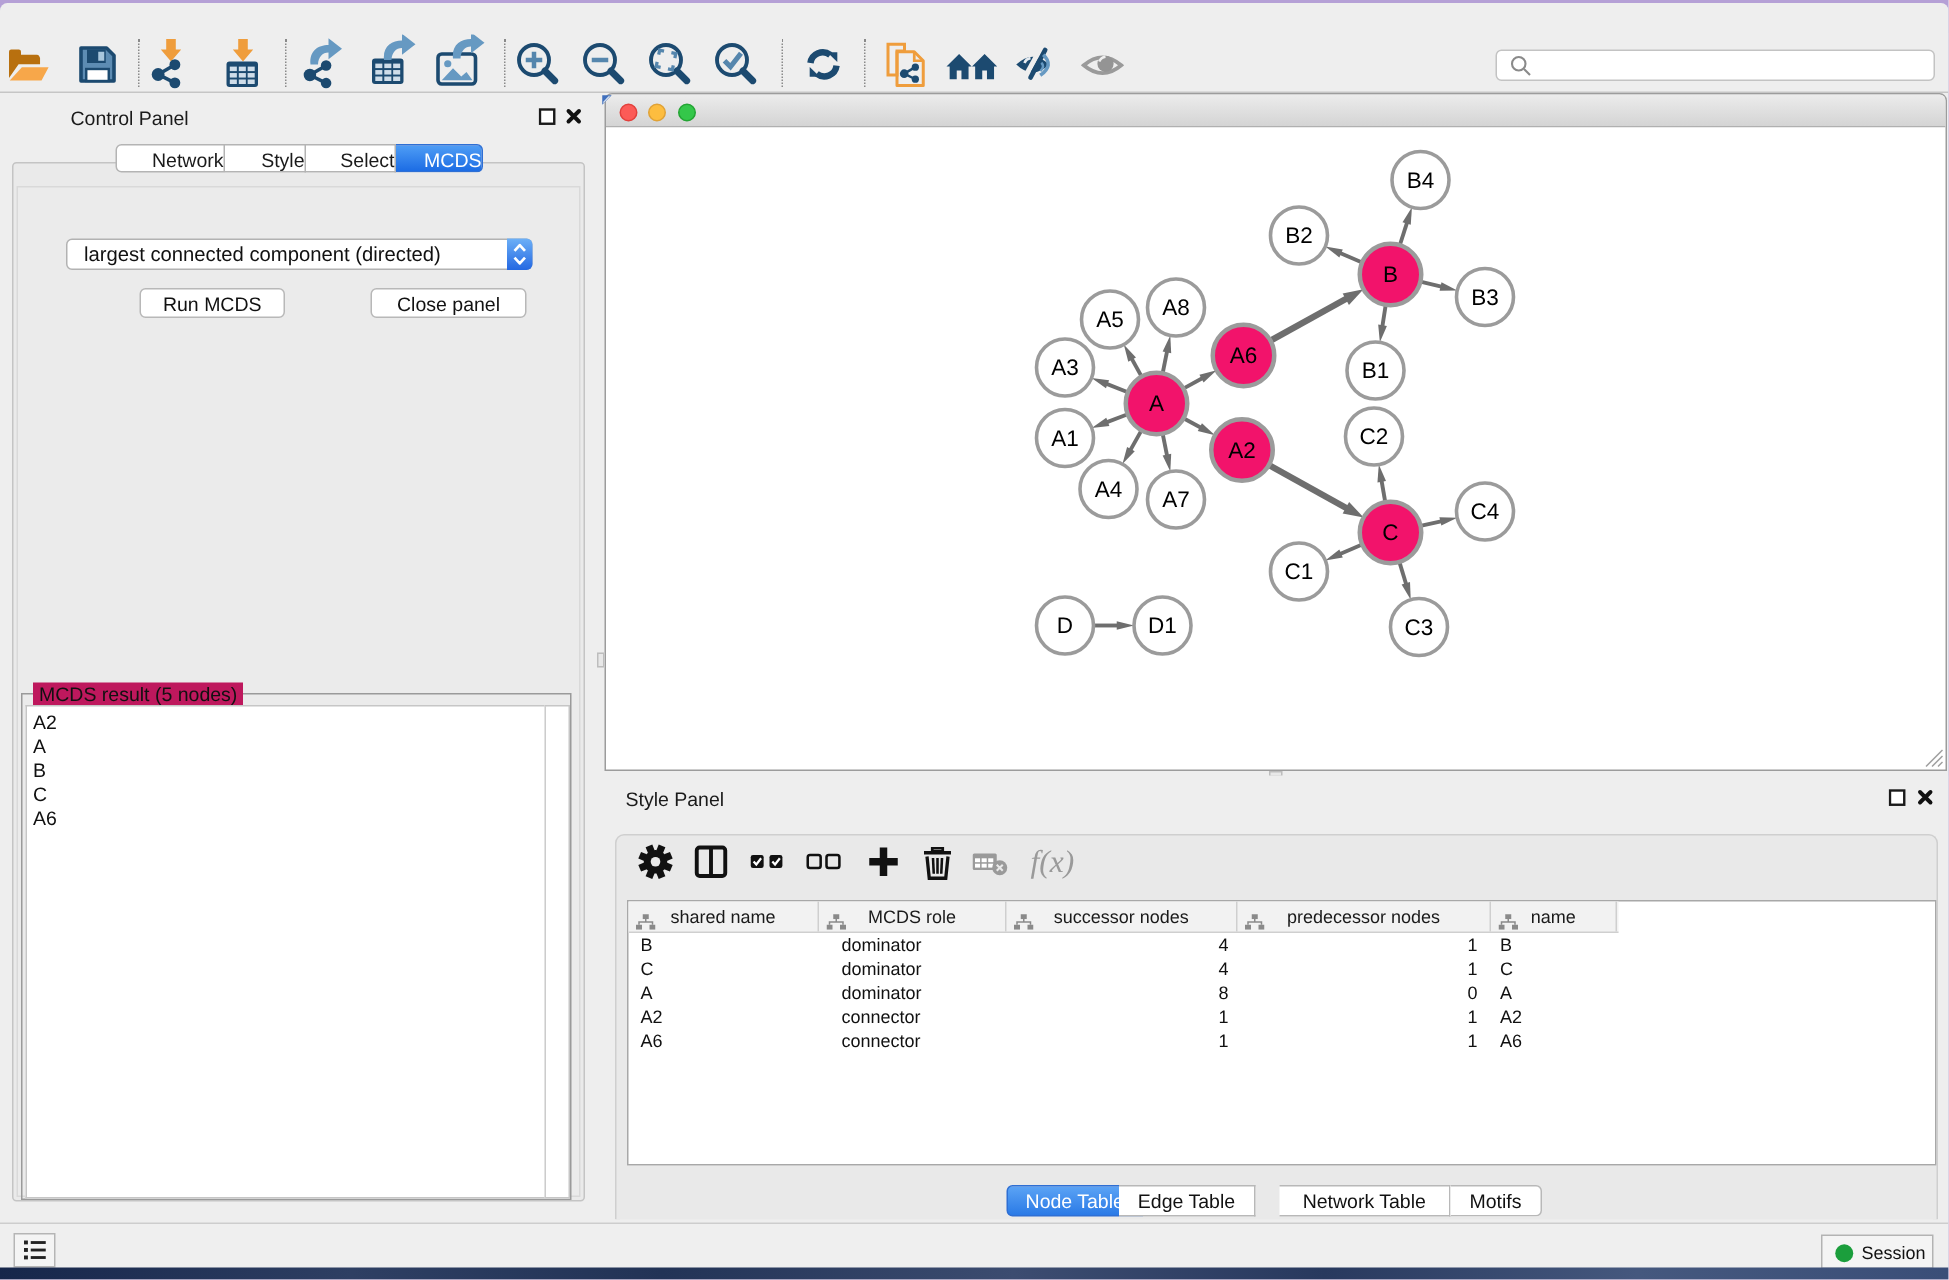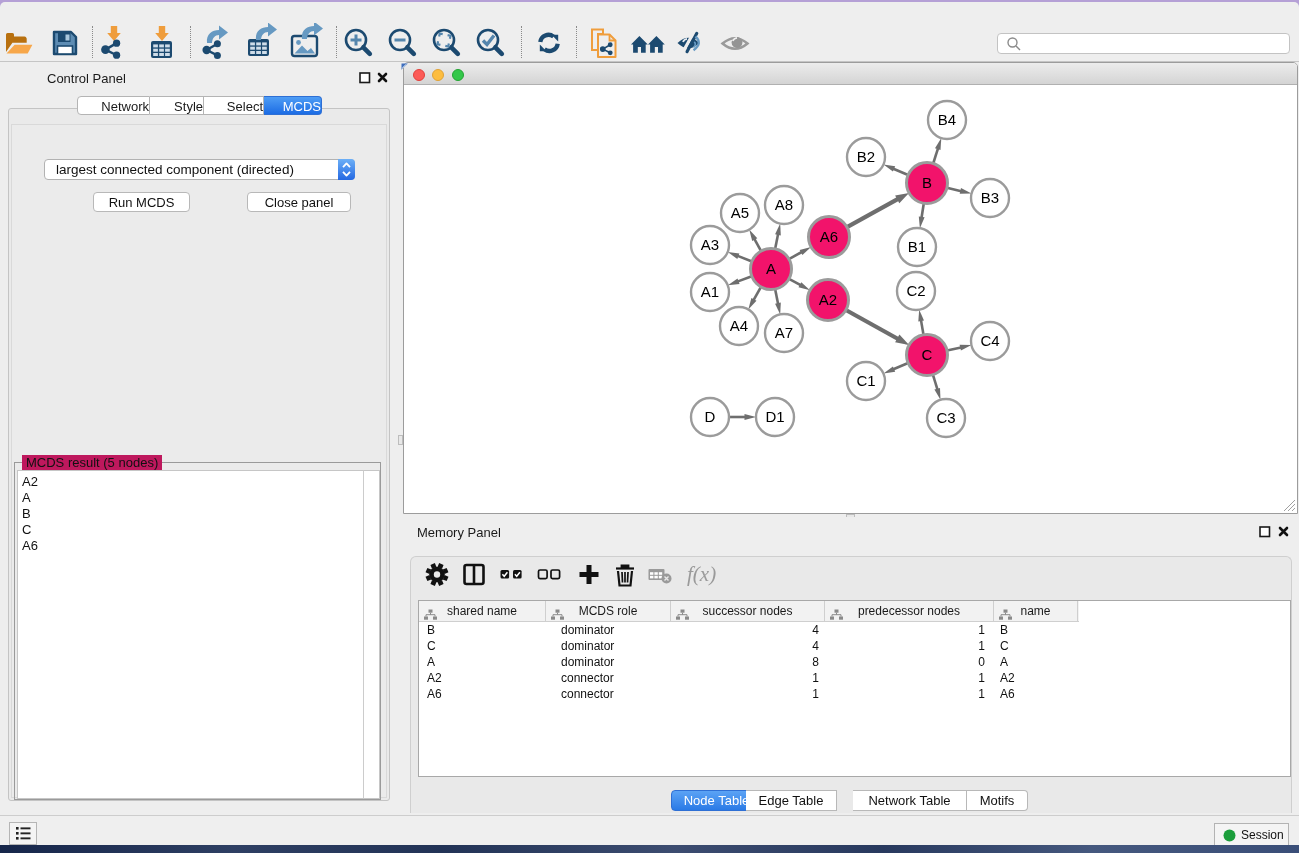--- a/index.html
+++ b/index.html
@@ -330,21 +330,21 @@
 <text x="784" y="338" text-anchor="middle" font-size="15" fill="#000">A7</text>
 <text x="828" y="305" text-anchor="middle" font-size="15" fill="#000">A2</text>
 <text x="990" y="346" text-anchor="middle" font-size="15" fill="#000">C4</text>
 <text x="927" y="360" text-anchor="middle" font-size="15" fill="#000">C</text>
 <text x="866" y="386" text-anchor="middle" font-size="15" fill="#000">C1</text>
 <text x="946" y="423" text-anchor="middle" font-size="15" fill="#000">C3</text>
 <text x="710" y="422" text-anchor="middle" font-size="15" fill="#000">D</text>
 <text x="775" y="422" text-anchor="middle" font-size="15" fill="#000">D1</text>
     </svg>
   <div id="tpanel">
-    <div class="title">Memory Panel</div>
+    <div class="title">Style Panel</div>
     <svg class="abs" style="left:1258px;top:525px;margin-left:-403px;margin-top:-517px" width="32" height="14" viewBox="0 0 32 14"></svg>
     <svg class="abs" style="left:856px;top:9px" width="32" height="13" viewBox="0 0 32 13">
       <rect x="1" y="1" width="9.5" height="9.5" fill="#fff" stroke="#1a1a1a" stroke-width="1.6"></rect>
       <path d="M21 2 L28 9 M28 2 L21 9" stroke="#111" stroke-width="2.6" stroke-linecap="round"></path>
     </svg>
     <div id="tpbox">
       <div id="ttoolbar">
           <svg class="abs" style="left:4px;top:0" width="44" height="36" viewBox="0 0 44 36">
             <rect x="-2.4" y="-2.8" width="4.8" height="4.2" fill="#111111" transform="translate(29.95 20.79) rotate(112.5)"></rect>
             <rect x="-2.4" y="-2.8" width="4.8" height="4.2" fill="#111111" transform="translate(25.29 25.45) rotate(157.5)"></rect>

